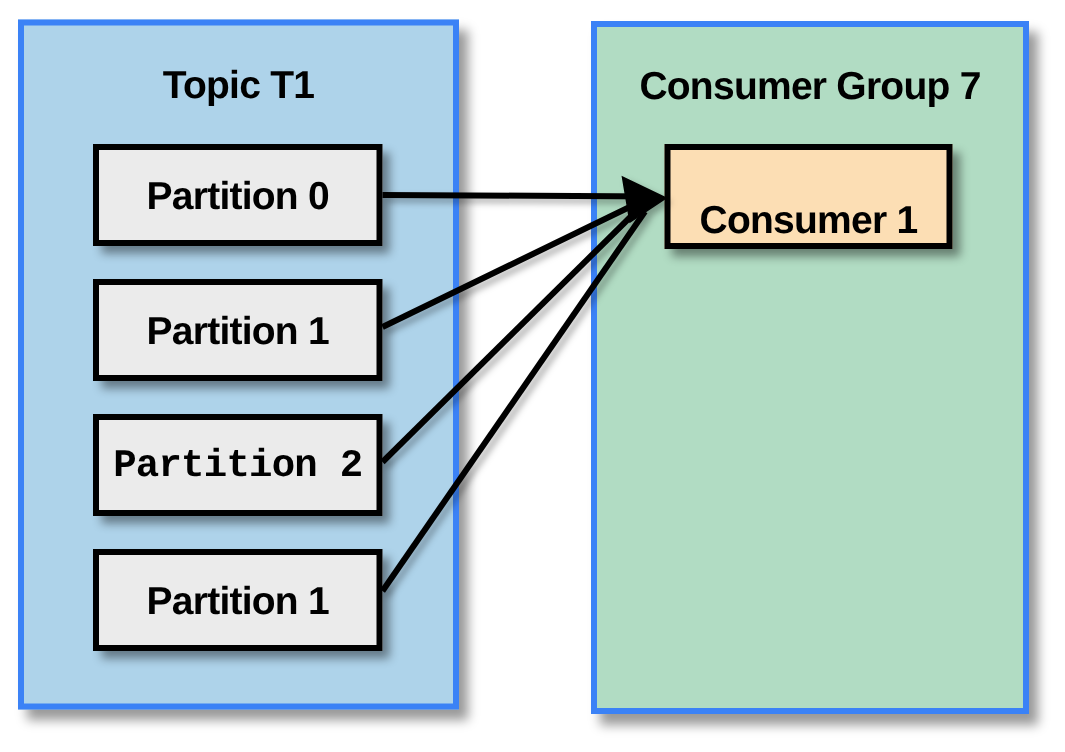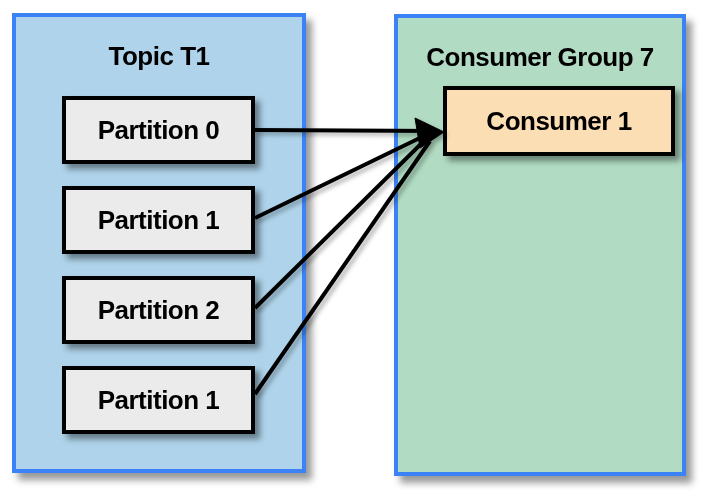--- a/index.html
+++ b/index.html
@@ -47,26 +47,27 @@
     box-shadow: 5px 5px 6px rgba(0,0,0,0.42);
   }
   .partition {
     left: 46px;
     width: 193px; height: 68px;
     background: #ebebeb;
     text-align: right;
   }
   .p0 { top: 79px; }
   .p1 { top: 169px; }
-  .p2 { top: 259px; }
+  .p2 { top: 259px; font-family: Liberation Mono, monospace; }
   .p3 { top: 349px; }
   .consumer {
-    left: 45px; top: 68px;
-    width: 232px; height: 70px;
+    left: 45px; top: 78px;
+    width: 192px; height: 70px;
     background: #fcdeb4;
+    align-items: flex-end;
   }
   .node-label {
     font-size: 26px;
     font-weight: 700;
     letter-spacing: -0.5px;
     color: #000;
     white-space: nowrap;
   }
   .arrows {
     position: absolute;

